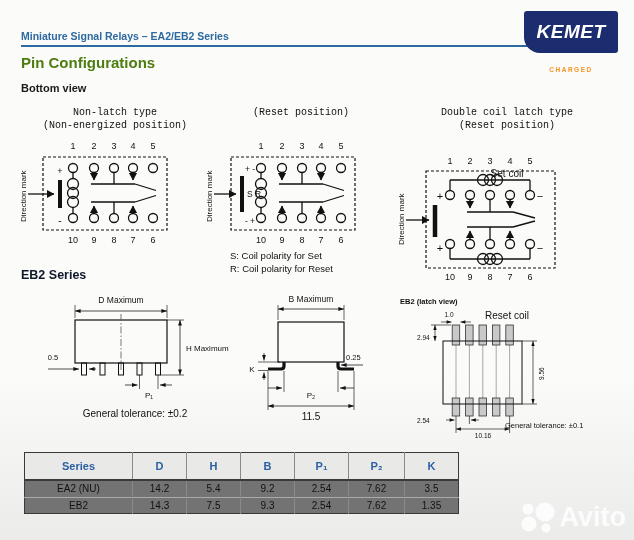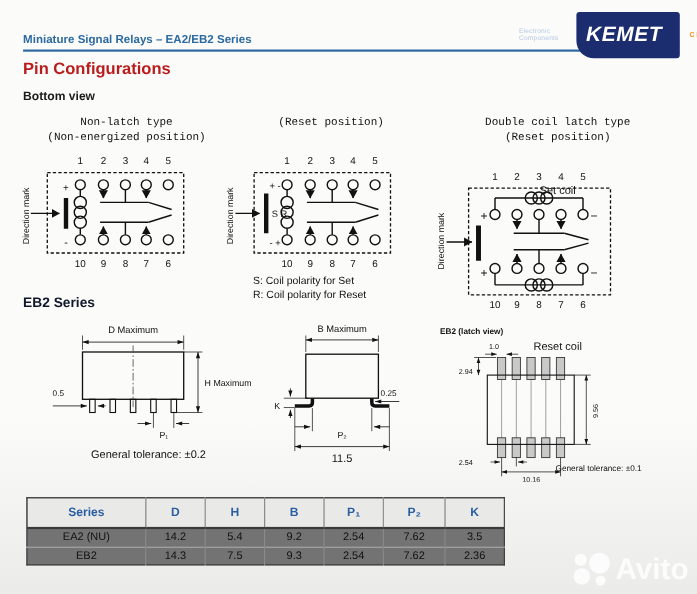--- a/index.html
+++ b/index.html
@@ -6,26 +6,26 @@
   body{
     width:634px;height:540px;position:relative;overflow:hidden;
     background:linear-gradient(#fbfbfa 70%, #ebebe9 100%);
     font-family:"Liberation Sans", sans-serif;color:#111;
   }
   .abs{position:absolute;}
   
   .doc-title{left:21px;top:30px;font-size:10.5px;font-weight:bold;color:#2d6aa0;}
   .head-rule{left:21px;width:593px;top:45px;height:2px;background:#2d6aa0;}
   .logo{left:524px;top:11px;width:94px;height:42px;background:#1b2c6f;
-    border-radius:3px 3px 3px 16px;display:flex;flex-direction:row;
+    border-radius:3px 3px 3px 16px;display:flex;flex-direction:column;
     align-items:center;justify-content:center;gap:25px;}
   .logo .ec{font-size:6px;color:#b6c8e6;letter-spacing:.2px;}
   .logo .brand{font-size:19px;font-style:italic;font-weight:800;color:#fff;letter-spacing:.5px;line-height:1.05;}
   .logo .charged{font-size:6.5px;font-weight:bold;color:#f6921e;letter-spacing:1.5px;}
-  .section-title{left:21px;top:54px;font-size:15px;font-weight:bold;color:#b91c1c;}
+  .section-title{left:21px;top:54px;font-size:15px;font-weight:bold;color:#4d7c0f;}
   .bottom-view{left:21px;top:82px;font-size:11px;font-weight:bold;color:#1a1a1a;}
   
   .dg-title{font-size:10px;line-height:13px;text-align:center;color:#111;font-family:Liberation Mono, monospace;}
   .t1{left:30px;width:170px;top:106px;}
   .t2{left:216px;width:170px;top:106px;}
   .t3{left:412px;width:190px;top:106px;}
   .coil-cap{left:412px;width:190px;font-size:10px;text-align:center;color:#111;margin-top:29px;}
   .notes{left:230px;top:250px;font-size:9.5px;line-height:12.5px;color:#111;}
   .eb2-title{left:21px;top:268px;font-size:12.5px;font-weight:bold;color:#0f172a;}
   .tol1{left:30px;width:210px;top:408px;font-size:10px;text-align:center;color:#111;}
@@ -400,21 +400,21 @@
       <td>7.62</td>
       <td>3.5</td>
     </tr>
     <tr>
       <td>EB2</td>
       <td>14.3</td>
       <td>7.5</td>
       <td>9.3</td>
       <td>2.54</td>
       <td>7.62</td>
-      <td>2.36</td>
+      <td>1.35</td>
     </tr>
   </tbody>
 </table>
 
 <div class="abs watermark">
   <svg width="36" height="34" viewBox="0 0 36 34">
     <g fill="#fff">
       <circle cx="9" cy="9" r="5.5"></circle>
         <circle cx="10" cy="24" r="7.5"></circle>
         <circle cx="26" cy="12" r="9.5"></circle>

